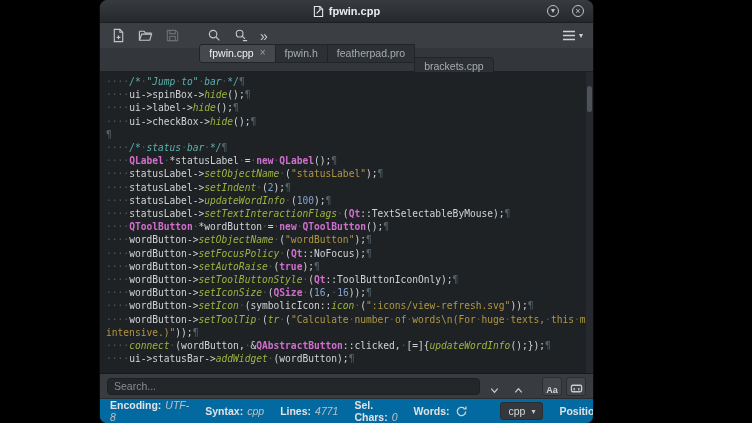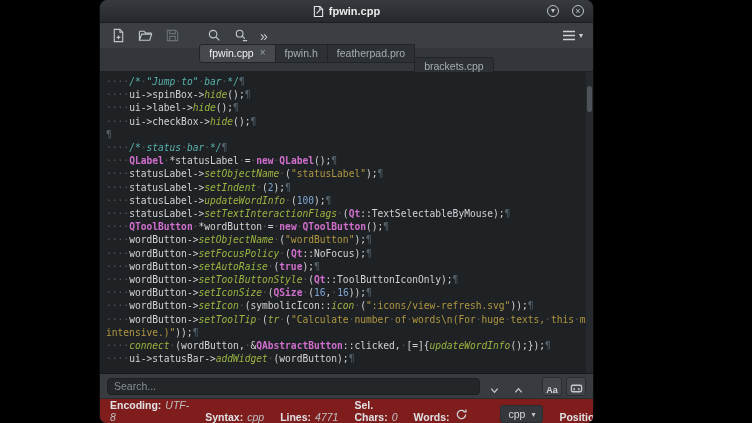--- a/index.html
+++ b/index.html
@@ -64,22 +64,22 @@
                   border-radius:4px; color:#d5d8da; font-size:10.5px; padding:0 6px;
                   font-family:"Liberation Sans", sans-serif; }
   .search-input::placeholder { color:#888d92; }
   .sbtn { width:20px; height:19px; display:flex; align-items:flex-end; justify-content:center;
           background:transparent; border:none; }
   .sbtn svg { stroke:#c8ccd0; fill:none; stroke-width:1.4; }
   .sbtn.boxed { background:#42464b; border:1px solid #2a2d31; border-radius:3px;
                 color:#d3d6d8; font-size:9px; font-weight:bold; }
   .sgap { width:6px; }
   
-  .statusbar { height:25px; flex:0 0 25px; display:flex; align-items:flex-end; gap:16px;
-               padding:0 10px; background:#7f1d1d; border-top:1px solid #2a2d30;
+  .statusbar { height:25px; flex:0 0 25px; display:flex; align-items:center; gap:16px;
+               padding:0 10px; background:#0369a1; border-top:1px solid #2a2d30;
                font-size:10.5px; color:#dcdee0; }
   .sb-item b { font-weight:bold; color:#e0e2e4; }
   .sb-item i { font-style:italic; color:#bcc0c3; margin-left:4px; }
   .refresh-btn { width:17px; height:17px; display:flex; align-items:center; justify-content:center;
                  background:transparent; border:none; margin-left:-10px; }
   .refresh-btn svg { stroke:#ced2d5; fill:none; stroke-width:1.4; }
   .sb-spacer { flex:1; }
   .combo { display:flex; align-items:center; gap:6px; padding:1px 7px; height:18px;
            background:#34383c; border:1px solid #2a2d31; border-radius:3px;
            color:#d5d8da; font-size:10.5px; }

